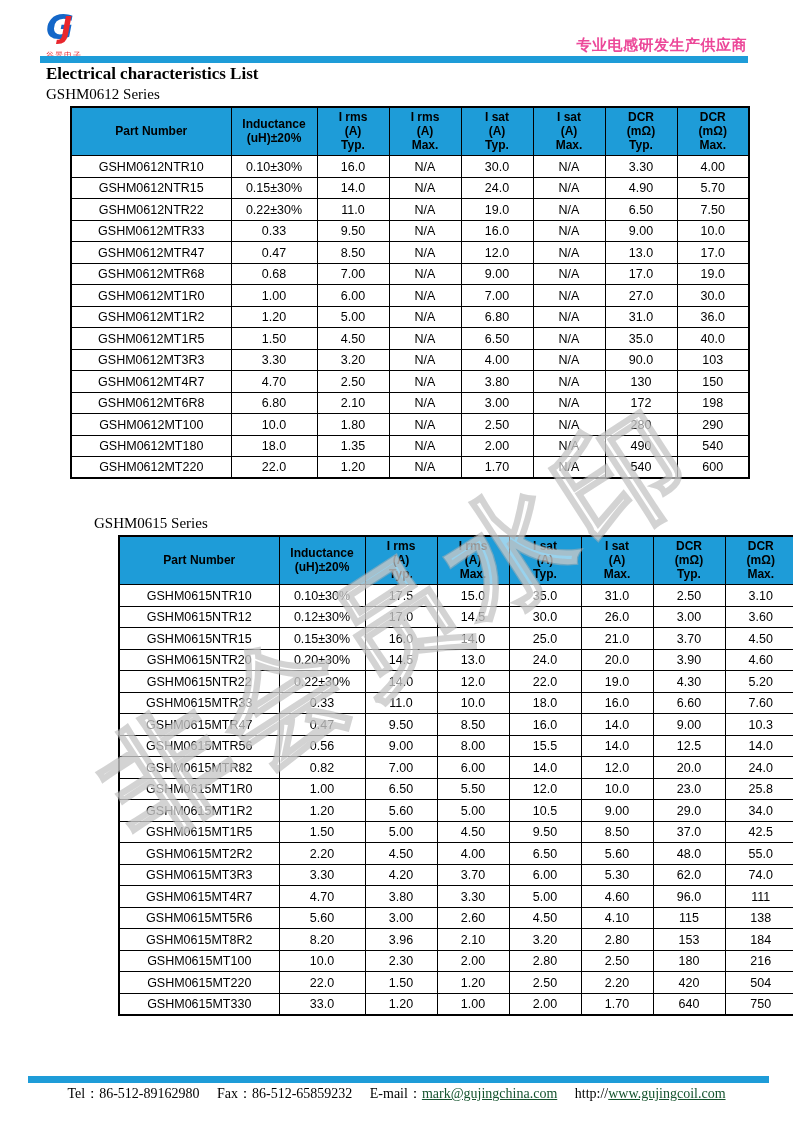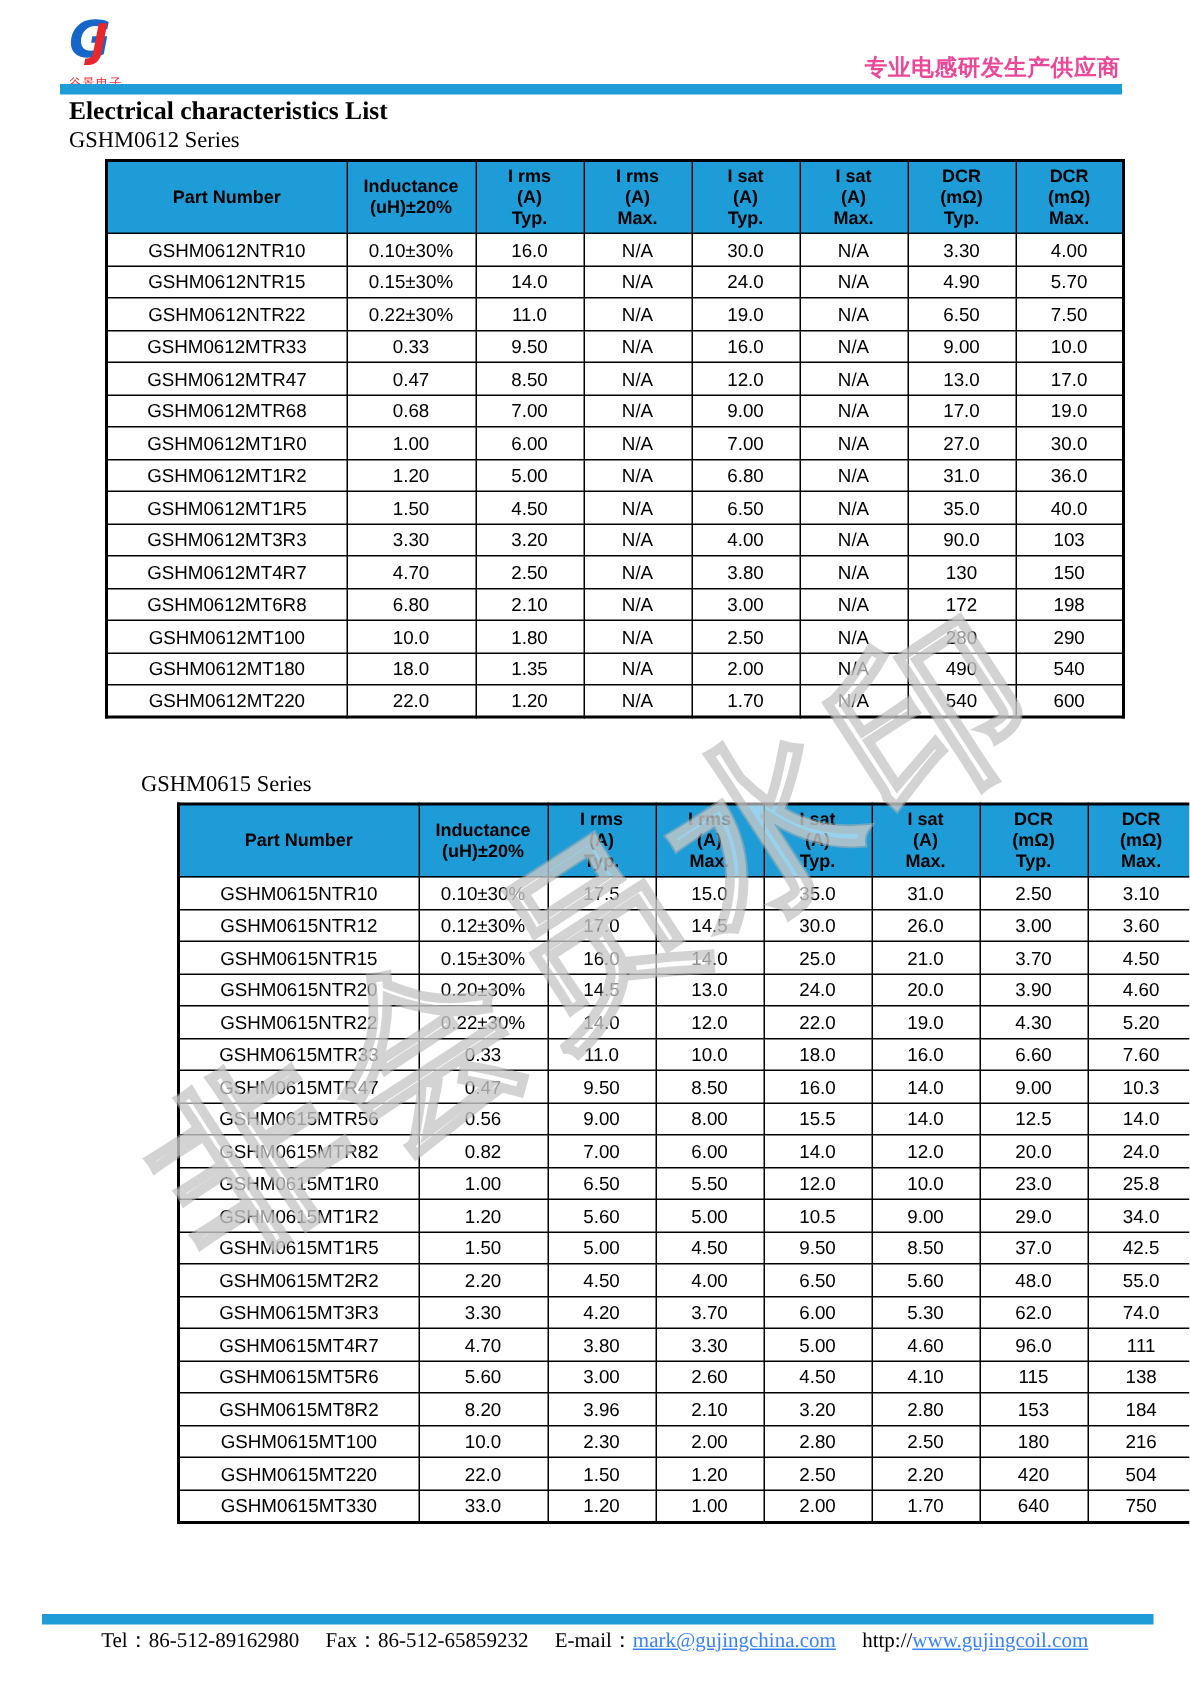--- a/index.html
+++ b/index.html
@@ -55,21 +55,21 @@
     color:rgba(255,255,255,0.55);
     -webkit-text-stroke:2.5px rgba(175,175,175,0.55);
     pointer-events:none; z-index:5;
   }
   
   .footer-line {
     position:absolute; left:0; top:1085px; width:793px; text-align:center;
     font-family:"Liberation Serif", serif; font-size:14px; color:#000;
   }
   .footer-line .seg { margin:0 7px; }
-  .footer-line a { color:#3b82f6; text-decoration:underline; }
+  .footer-line a { color:#14532d; text-decoration:underline; }
 </style>
 </head>
 <body>
 
 <div class="page">
 
   <div class="logo-wrap">
     <div class="logo-mark">
       <span class="logo-g">G</span>
       <span class="logo-j">J</span>

